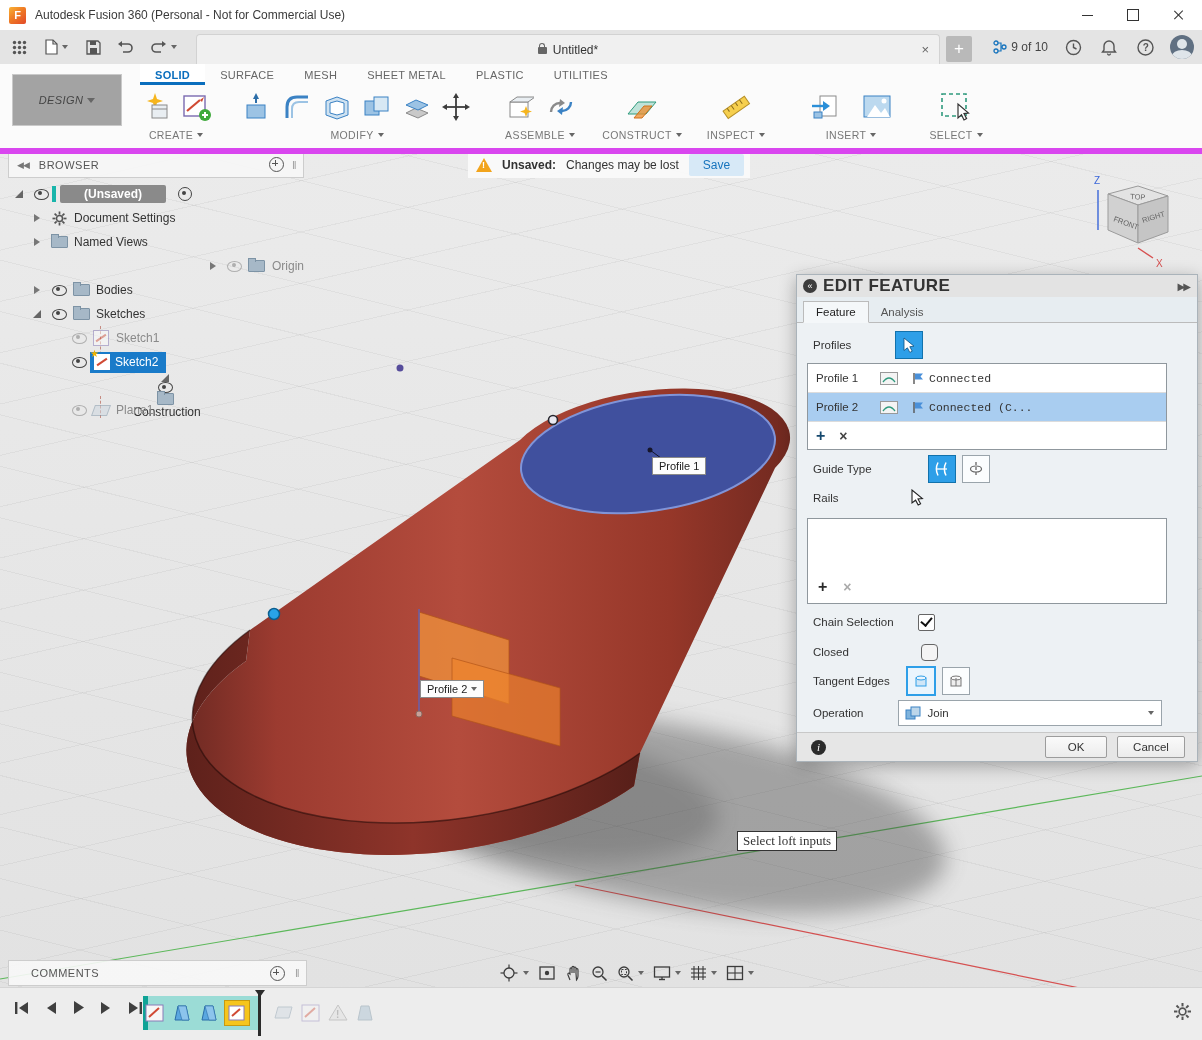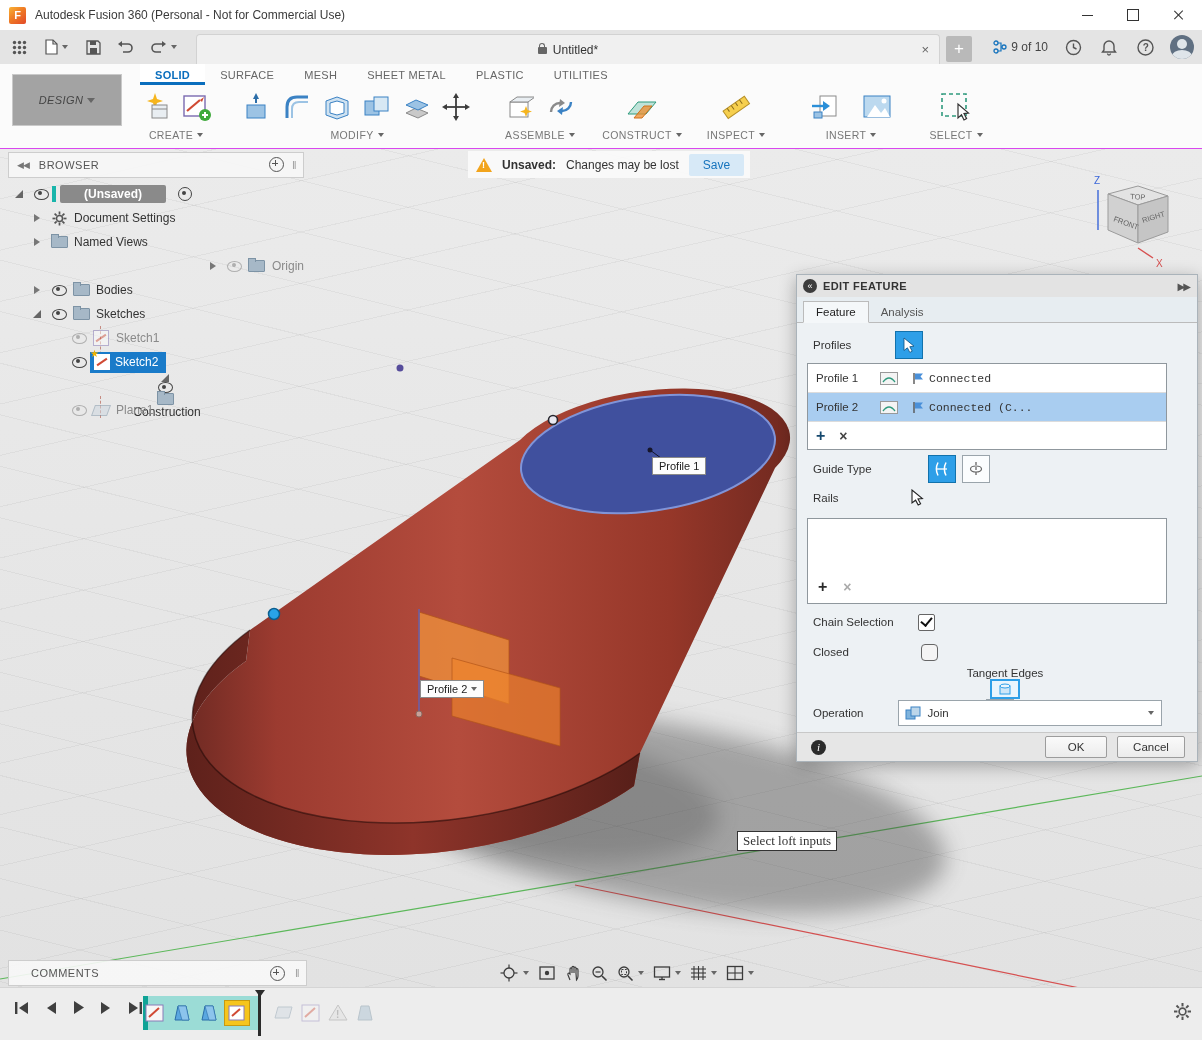--- a/index.html
+++ b/index.html
@@ -30,21 +30,21 @@
   .doc-tab .lock:before{content:"";position:absolute;left:1.5px;top:-4px;width:4px;height:4px;border:1.4px solid #666;border-bottom:none;border-radius:4px 4px 0 0;}
   .doc-close{position:absolute;right:10px;top:8px;font-size:13px;color:#666;line-height:1;}
   .newtab{position:absolute;left:946px;top:6px;width:26px;height:26px;background:#b9b9b9;color:#fff;font-size:17px;display:flex;align-items:center;justify-content:center;border-radius:2px;}
   .qat-right{position:absolute;right:8px;top:0;height:34px;display:flex;align-items:center;gap:14px;}
   .version{display:flex;align-items:center;gap:4px;font-size:12px;color:#444;}
   .avatar{width:24px;height:24px;border-radius:50%;background:#607082;position:relative;overflow:hidden;}
   .avatar:before{content:"";position:absolute;left:7px;top:4px;width:10px;height:10px;border-radius:50%;background:#dfe5ea;}
   .avatar:after{content:"";position:absolute;left:2px;top:15px;width:20px;height:12px;border-radius:50%;background:#dfe5ea;}
 
   
-  .ribbon{position:absolute;top:64px;left:0;right:0;height:84px;background:#fbfbfb;border-bottom:1px solid #d946ef;z-index:40;}
+  .ribbon{position:absolute;top:64px;left:0;right:0;height:84px;background:#fbfbfb;border-bottom:6px solid #d946ef;z-index:40;}
   .rtabs{position:absolute;left:140px;top:0;height:21px;display:flex;}
   .rtab{padding:0 15px;display:flex;align-items:center;font-size:11px;color:#666;letter-spacing:.3px;}
   .rtab.active{color:#0a6ebd;font-weight:bold;box-shadow:inset 0 -3px 0 #0a6ebd;background:#fff;}
   .design-box{position:absolute;left:12px;top:10px;width:108px;height:50px;background:#a3a3a3;border:1px solid #c9c9c9;display:flex;align-items:center;justify-content:center;font-size:11px;color:#444;letter-spacing:.4px;font-style:italic;}
   .rgroup{position:absolute;top:22px;height:60px;text-align:center;}
   .rgroup .gicons{display:flex;justify-content:center;align-items:center;gap:4px;height:42px;}
   .rgroup .glabel{font-size:10.5px;color:#777;letter-spacing:.4px;display:flex;justify-content:center;align-items:center;margin-top:1px;}
   .gi{width:38px;height:38px;display:flex;align-items:center;justify-content:center;}
 
   
@@ -88,21 +88,21 @@
   .root-pill{background:#8a8a8a;color:#fff;font-weight:bold;padding:2px 24px;border-radius:2px;}
   .teal-bar{width:4px;height:16px;background:#19b5ab;margin-right:4px;}
   .sel-row{background:#1a7bc9;color:#fff;padding:2px 8px 3px 4px;display:flex;align-items:center;gap:5px;}
   .sel-row .sk-ic{border-color:#fff;}
   .star{color:#f0b400;font-size:10px;line-height:1;}
   .guide-dash{position:absolute;border-left:1px dashed rgba(180,90,75,.65);width:0;z-index:29;}
 
   
   .dialog{position:absolute;left:796px;top:274px;width:400px;height:486px;background:#edf1f4;border:1px solid #aab3ba;box-shadow:0 4px 16px rgba(0,0,0,.30);z-index:32;font-size:11.5px;}
   .dhead{position:absolute;left:0;top:0;right:0;height:22px;background:#e3e3e3;border-bottom:1px solid #c6c6c6;display:flex;align-items:center;}
-  .dhead .ttl{font-size:11px;font-weight:bold;color:#333;letter-spacing:.4px;margin-left:6px;}
+  .dhead .ttl{font-size:17px;font-weight:bold;color:#333;letter-spacing:.4px;margin-left:6px;}
   .dock-ic{width:14px;height:14px;border-radius:50%;background:#3c3c3c;color:#fff;font-size:9px;line-height:14px;text-align:center;margin-left:6px;}
   .dbl-arrow{margin-left:auto;margin-right:8px;color:#555;font-size:10px;letter-spacing:-2px;}
   .dtabs{position:absolute;left:0;top:22px;right:0;height:25px;background:#e7edf1;border-bottom:1px solid #bbb;display:flex;align-items:flex-end;}
   .dtab{padding:4px 12px;font-size:11.5px;color:#555;}
   .dtab.active{background:#f4f7f9;border:1px solid #bbb;border-bottom:1px solid #f4f7f9;color:#222;margin-bottom:-1px;margin-left:6px;}
   .drow{position:absolute;left:0;right:0;display:flex;align-items:center;}
   .dlabel{margin-left:16px;color:#333;}
   .icbtn{width:26px;height:26px;border:1px solid #9aa4ab;background:#fbfdfe;display:flex;align-items:center;justify-content:center;}
   .icbtn.blue{background:#2e9fe8;border-color:#1272ac;}
   .icbtn.selblue{border:2px solid #2e9fe8;background:#eaf5fd;}
@@ -756,21 +756,21 @@
       <span class="cb" style="margin-left:24px;">
           <span class="chk"></span>
         </span>
     </div>
 
     <div class="drow" style="top:364px;height:26px;">
       <span class="dlabel">Closed</span>
       <span class="cb" style="margin-left:72px;border-radius:4px;background:#f4f4f4;"></span>
     </div>
 
-    <div class="drow" style="top:392px;height:28px;flex-direction:column;">
+    <div class="drow" style="top:392px;height:28px;">
       <span class="dlabel">Tangent Edges</span>
       <span class="icbtn selblue" style="margin-left:16px;">
         <svg width="16" height="16">
             <rect x="3" y="5" width="10" height="8" fill="#cfe6f7" stroke="#2e9fe8"></rect>
             <ellipse cx="8" cy="5" rx="5" ry="2" fill="#eaf5fd" stroke="#2e9fe8"></ellipse>
           </svg>
       </span>
       <span class="icbtn" style="margin-left:6px;">
         <svg width="16" height="16">
             <rect x="3" y="5" width="10" height="8" fill="#eee" stroke="#777"></rect>

